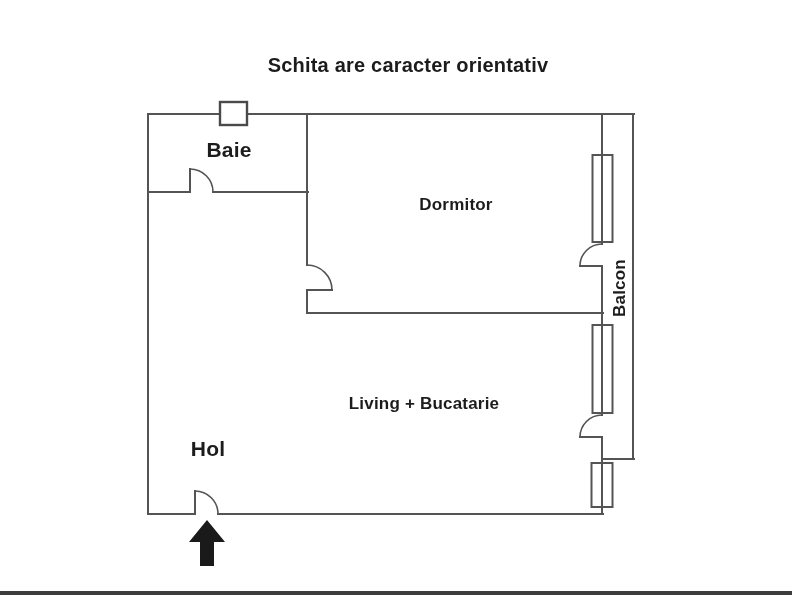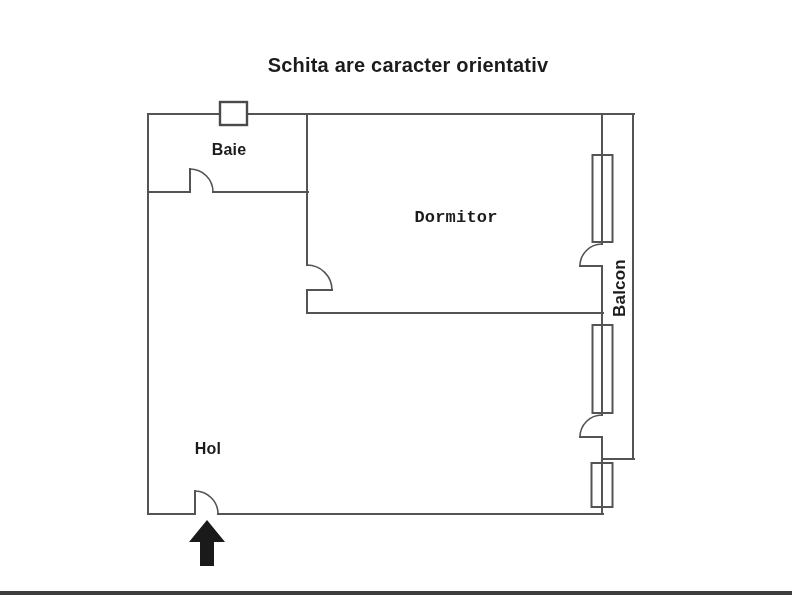--- a/index.html
+++ b/index.html
@@ -27,21 +27,21 @@
   .bottom-bar{fill:var(--bottom-bar);}
   .label{
     position:absolute;
     transform:translate(-50%,-50%);
     color:var(--text);
     font-weight:bold;
     font-size:17px;
     letter-spacing:0.2px;
     white-space:nowrap;
   }
-  .label.small{font-size:16px;}
+  .label.small{font-size:21px;}
   .label.rotated{transform:translate(-50%,-50%) rotate(-90deg);}
   .title{
     position:absolute;
     left:12px;top:54px;width:792px;
     text-align:center;
     color:var(--text);
     font-weight:bold;
     font-size:20px;
     letter-spacing:0.2px;
   }
@@ -102,17 +102,18 @@
         <path class="door-arc" d="M195 491 A23 23 0 0 1 218 514"></path>
       </g>
     </g>
 
     <polygon class="entrance-arrow" points="207,520 225,542 214,542 214,566 200,566 200,542 189,542"></polygon>
 
     <rect class="bottom-bar" x="0" y="591" width="792" height="4"></rect>
   </svg>
 
   <div class="label small" style="left:229px;top:150px;">Baie</div>
-  <div class="label" style="left:456px;top:217px;font-family:Liberation Mono, monospace;">Dormitor</div>
+  <div class="label" style="left:456px;top:205px;">Dormitor</div>
+  <div class="label" style="left:424px;top:404px;">Living + Bucatarie</div>
   <div class="label small" style="left:208px;top:449px;text-align:center;">Hol</div>
   <div class="label rotated" style="left:620px;top:288px;">Balcon</div>
 
 </div>
 
 </body></html>

